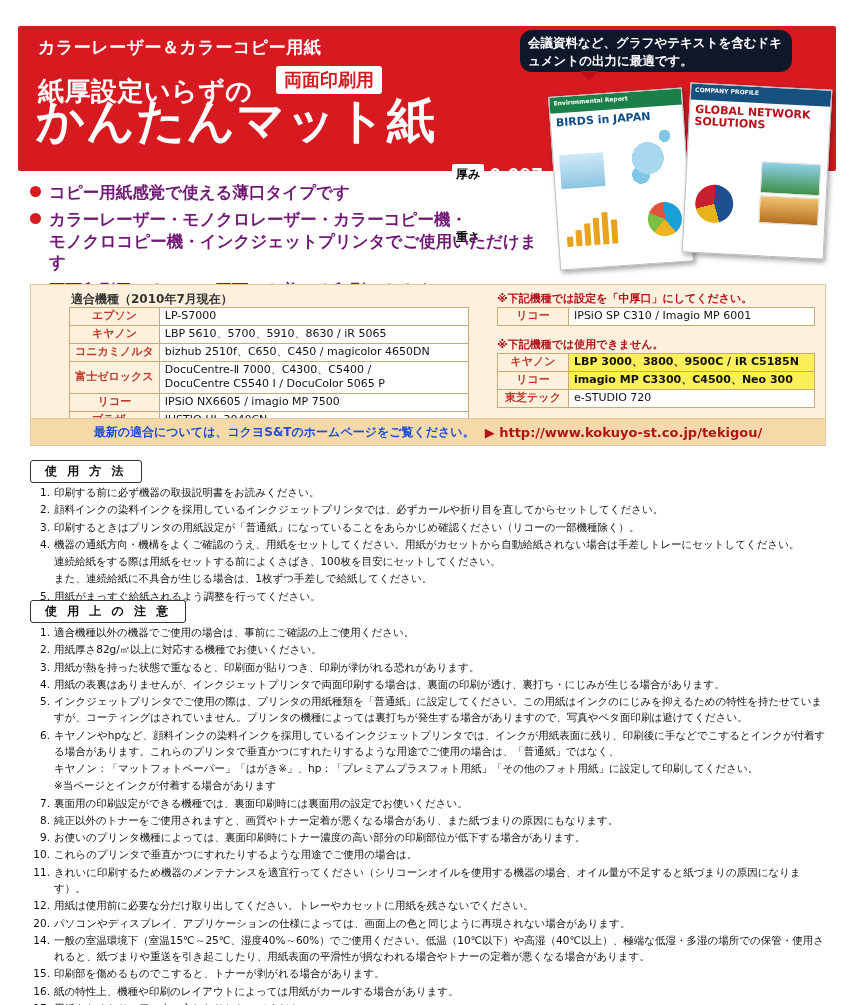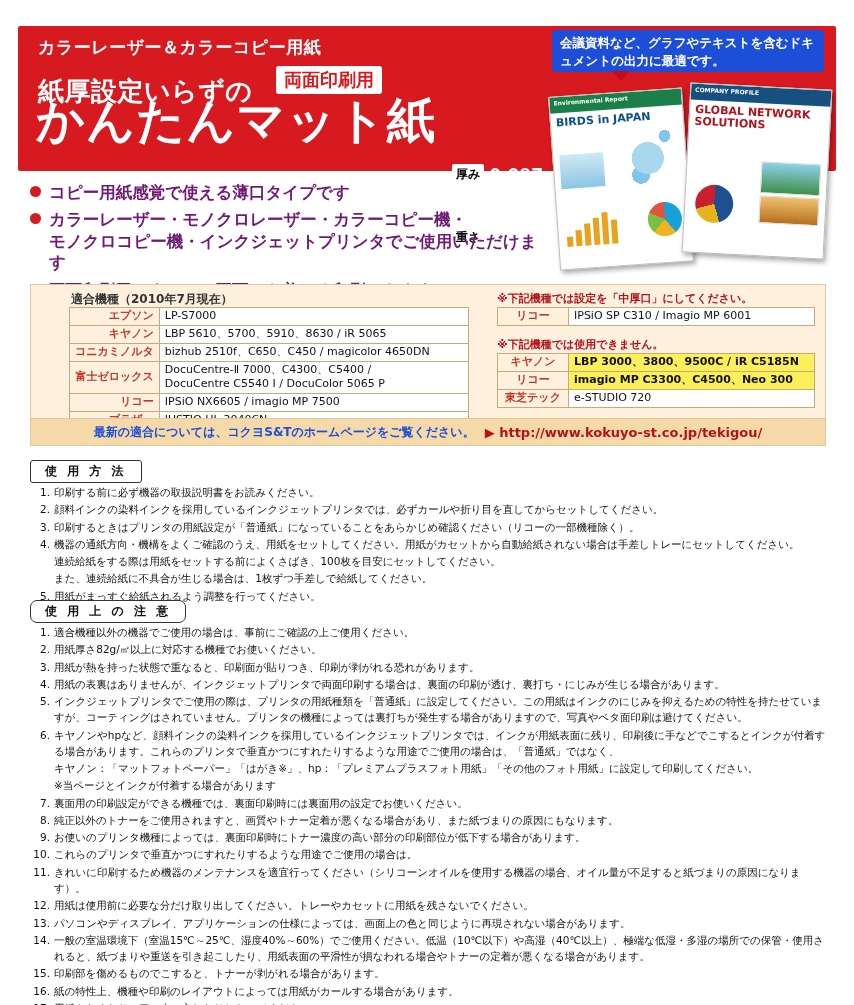--- a/index.html
+++ b/index.html
@@ -50,22 +50,22 @@
     padding:2px 4px;border-radius:2px;margin-right:5px;
     white-space:nowrap;
   }
   .spec-val{
     color:#ffffff;font-size:17px;font-weight:bold;white-space:nowrap;
   }
   .spec-val .unit{font-size:11px;}
 
   
   .callout{
-    position:absolute;left:552px;top:30px;width:272px;height:42px;
-    background:#1d4ed8;border-radius:4px;
+    position:absolute;left:520px;top:30px;width:272px;height:42px;
+    background:#0f172a;border-radius:12px;
     color:#ffffff;font-size:12.5px;font-weight:bold;line-height:1.45;
     padding:4px 8px;box-sizing:border-box;
   }
   .callout:after{
     content:"";position:absolute;left:60px;bottom:-9px;
     border-left:9px solid transparent;border-right:9px solid transparent;
     border-top:10px solid #c00d17;
   }
 
   
@@ -126,21 +126,21 @@
     position:absolute;font-size:12px;font-weight:bold;color:#333;
   }
   table.spec{border-collapse:collapse;position:absolute;}
   table.spec td{
     border:1px solid #c8a97a;
     font-size:11px;padding:1px 5px;color:#111;
     line-height:1.35;
     background:#ffffff;
   }
   table.spec td.k{
-    background:#fdf0dd;color:#c0392b;font-weight:bold;text-align:right;width:78px;
+    background:#fdf0dd;color:#c0392b;font-weight:bold;text-align:center;width:78px;
     white-space:nowrap;
   }
   table.spec td.k2{background:#fdf0dd;color:#c0392b;font-weight:bold;text-align:center;width:60px;white-space:nowrap;}
   table.spec td.yellow{background:#fbf05a;font-weight:bold;}
   .leftTbl{left:38px;top:22px;width:400px;}
   .rightTbl1{left:466px;top:22px;width:318px;}
   .rightTbl2{left:466px;top:68px;width:318px;}
   .note-red{position:absolute;font-size:11px;font-weight:bold;color:#b3121b;}
   .bottom-note{
     position:absolute;left:0;bottom:0;width:100%;height:26px;
@@ -326,21 +326,21 @@
     <div class="li">
         <span class="num"></span>
         <span class="txt">また、連続給紙に不具合が生じる場合は、1枚ずつ手差しで給紙してください。</span>
       </div>
     <div class="li">
         <span class="num">5.</span>
         <span class="txt">用紙がまっすぐ給紙されるよう調整を行ってください。</span>
       </div>
   </div>
 
-  <div class="sec-head" style="left:30px;top:600px;border-radius:7px;">使 用 上 の 注 意</div>
+  <div class="sec-head" style="left:30px;top:600px;">使 用 上 の 注 意</div>
   <div class="list" style="left:30px;top:624px;width:800px;">
     <div class="li">
         <span class="num">1.</span>
         <span class="txt">適合機種以外の機器でご使用の場合は、事前にご確認の上ご使用ください。</span>
       </div>
     <div class="li">
         <span class="num">2.</span>
         <span class="txt">用紙厚さ82g/㎡以上に対応する機種でお使いください。</span>
       </div>
     <div class="li">
@@ -385,21 +385,21 @@
       </div>
     <div class="li">
         <span class="num">11.</span>
         <span class="txt">きれいに印刷するため機器のメンテナンスを適宜行ってください（シリコーンオイルを使用する機器の場合、オイル量が不足すると紙づまりの原因になります）。</span>
       </div>
     <div class="li">
         <span class="num">12.</span>
         <span class="txt">用紙は使用前に必要な分だけ取り出してください。トレーやカセットに用紙を残さないでください。</span>
       </div>
     <div class="li">
-        <span class="num">13.</span>
+        <span class="num">20.</span>
         <span class="txt">パソコンやディスプレイ、アプリケーションの仕様によっては、画面上の色と同じように再現されない場合があります。</span>
       </div>
     <div class="li">
         <span class="num">14.</span>
         <span class="txt">一般の室温環境下（室温15℃～25℃、湿度40%～60%）でご使用ください。低温（10℃以下）や高湿（40℃以上）、極端な低湿・多湿の場所での保管・使用されると、紙づまりや重送を引き起こしたり、用紙表面の平滑性が損なわれる場合やトナーの定着が悪くなる場合があります。</span>
       </div>
     <div class="li">
         <span class="num">15.</span>
         <span class="txt">印刷部を傷めるものでこすると、トナーが剥がれる場合があります。</span>
       </div>

